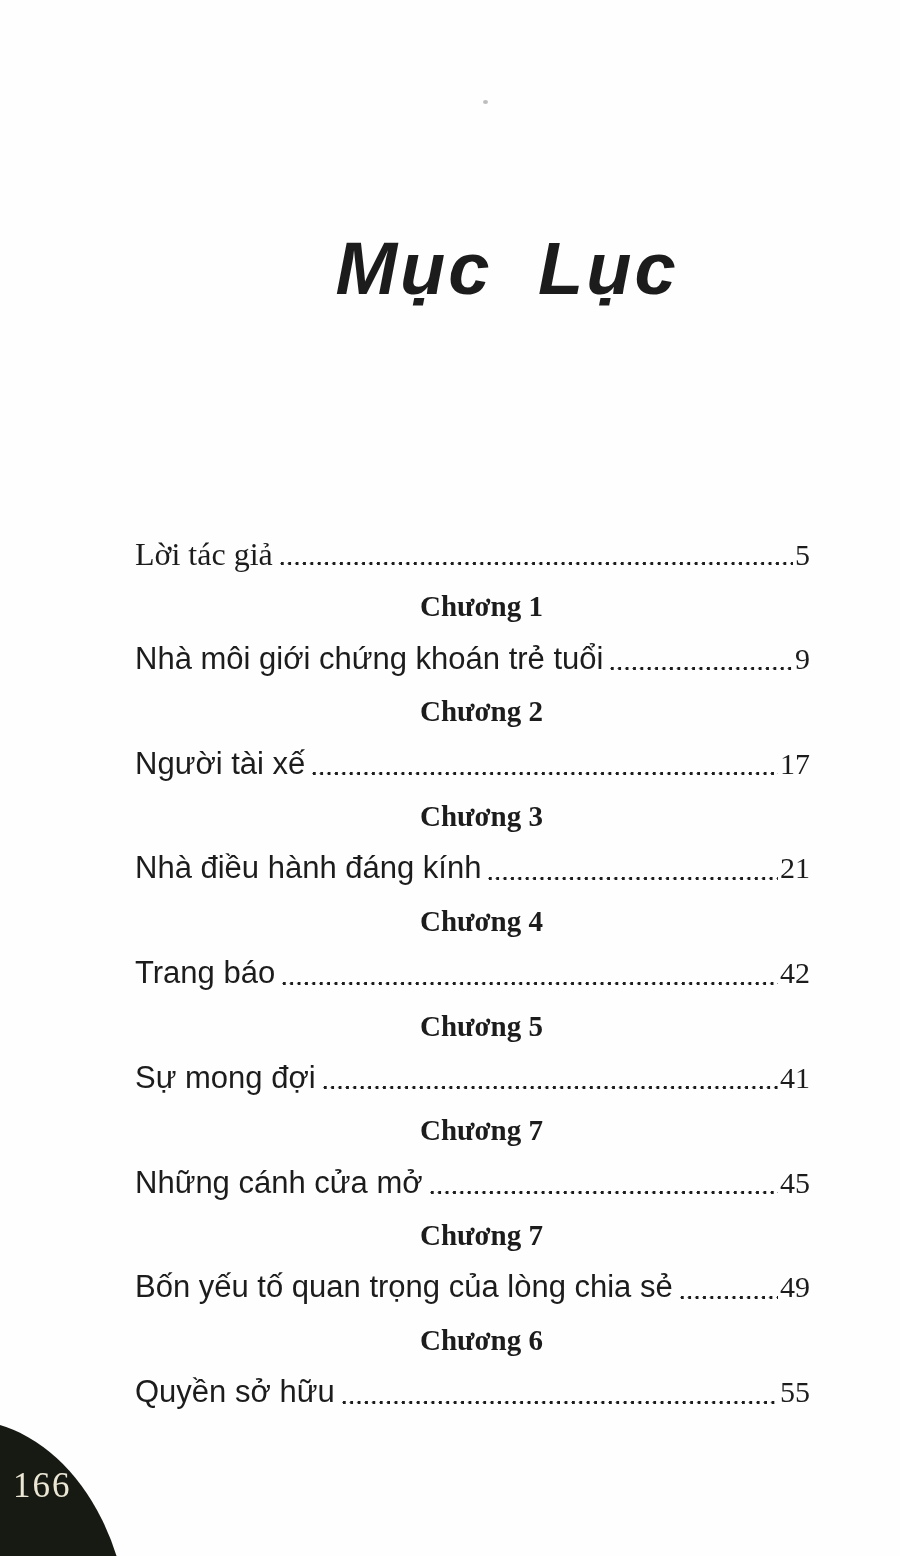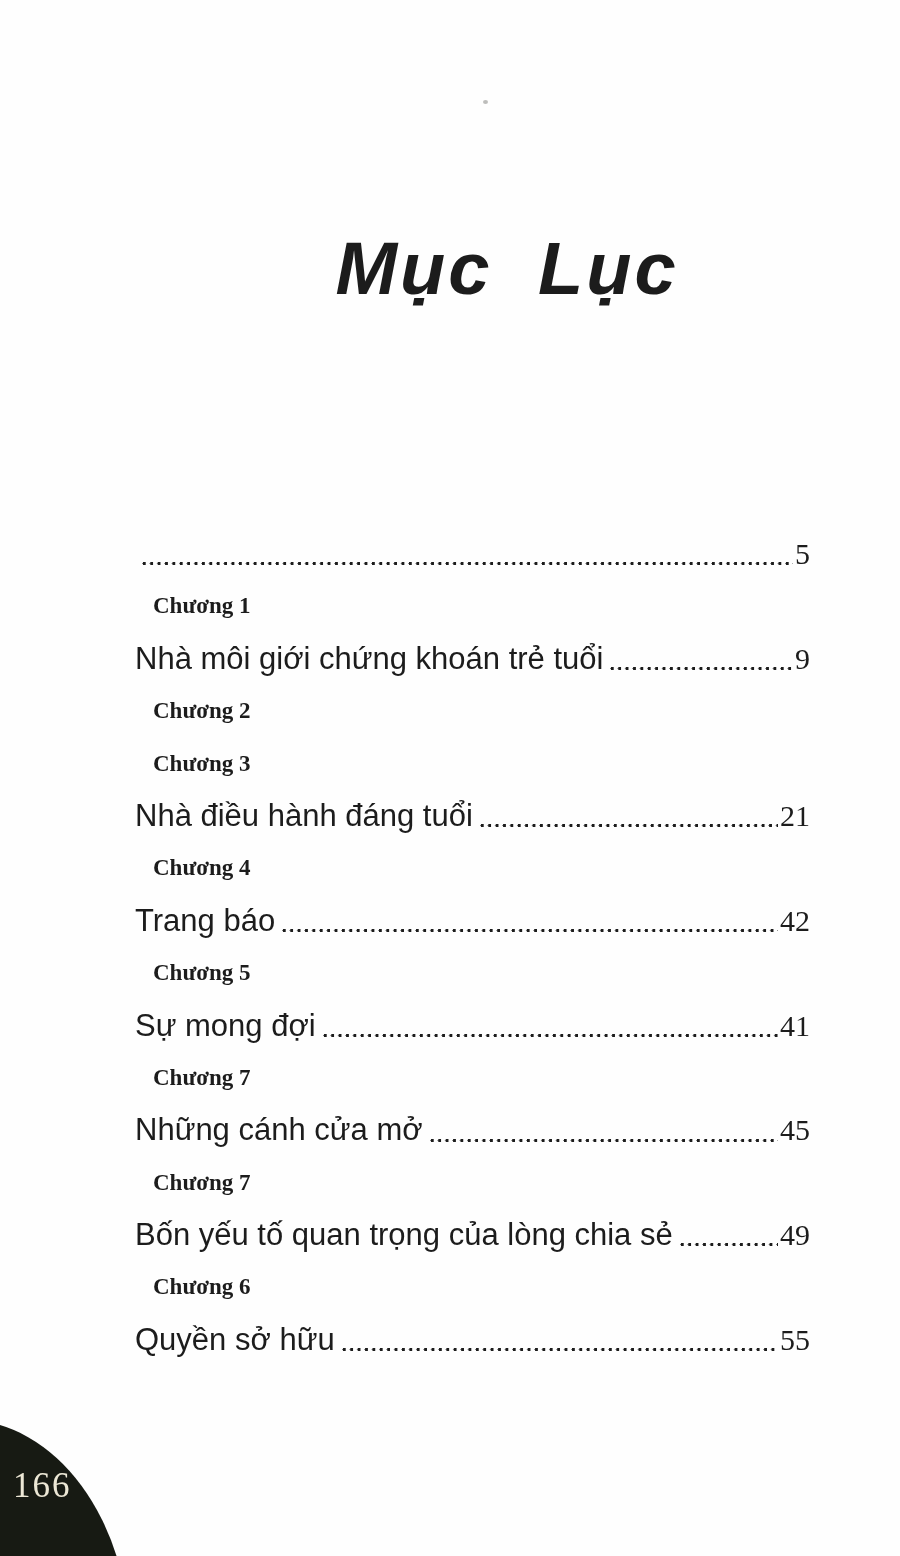--- a/index.html
+++ b/index.html
@@ -71,24 +71,25 @@
     background-repeat: repeat-x;
     background-position: left bottom;
   }
   .entry-page {
     font-family: "Liberation Serif", serif;
     font-size: 30px;
     line-height: 52.4px;
     color: var(--ink);
   }
   .row.chapter {
+    text-align: center;
     text-indent: 18px;
     font-family: "Liberation Serif", serif;
     font-weight: 700;
-    font-size: 23px;
+    font-size: 29px;
     line-height: 52.4px;
     color: var(--ink);
   }
   .corner-shape {
     position: absolute;
     left: -200px;
     top: 1420px;
     width: 330px;
     height: 450px;
     border-radius: 50%;
@@ -117,33 +118,39 @@
 </style>
 </head>
 <body>
 
 <div class="scan-speck"></div>
 
 <h1 class="page-title">Mục Lục</h1>
 
 <div class="toc">
     <div class="row item roman">
+      <span class="entry-label">Lời tác giả</span>
       <span class="leader"></span>
       <span class="entry-page">5</span>
     </div>
     <div class="row chapter">Chương 1</div>
     <div class="row item">
       <span class="entry-label">Nhà môi giới chứng khoán trẻ tuổi</span>
       <span class="leader"></span>
       <span class="entry-page">9</span>
     </div>
     <div class="row chapter">Chương 2</div>
+    <div class="row item">
+      <span class="entry-label">Người tài xế</span>
+      <span class="leader"></span>
+      <span class="entry-page">17</span>
+    </div>
     <div class="row chapter">Chương 3</div>
     <div class="row item">
-      <span class="entry-label">Nhà điều hành đáng tuổi</span>
+      <span class="entry-label">Nhà điều hành đáng kính</span>
       <span class="leader"></span>
       <span class="entry-page">21</span>
     </div>
     <div class="row chapter">Chương 4</div>
     <div class="row item">
       <span class="entry-label">Trang báo</span>
       <span class="leader"></span>
       <span class="entry-page">42</span>
     </div>
     <div class="row chapter">Chương 5</div>

